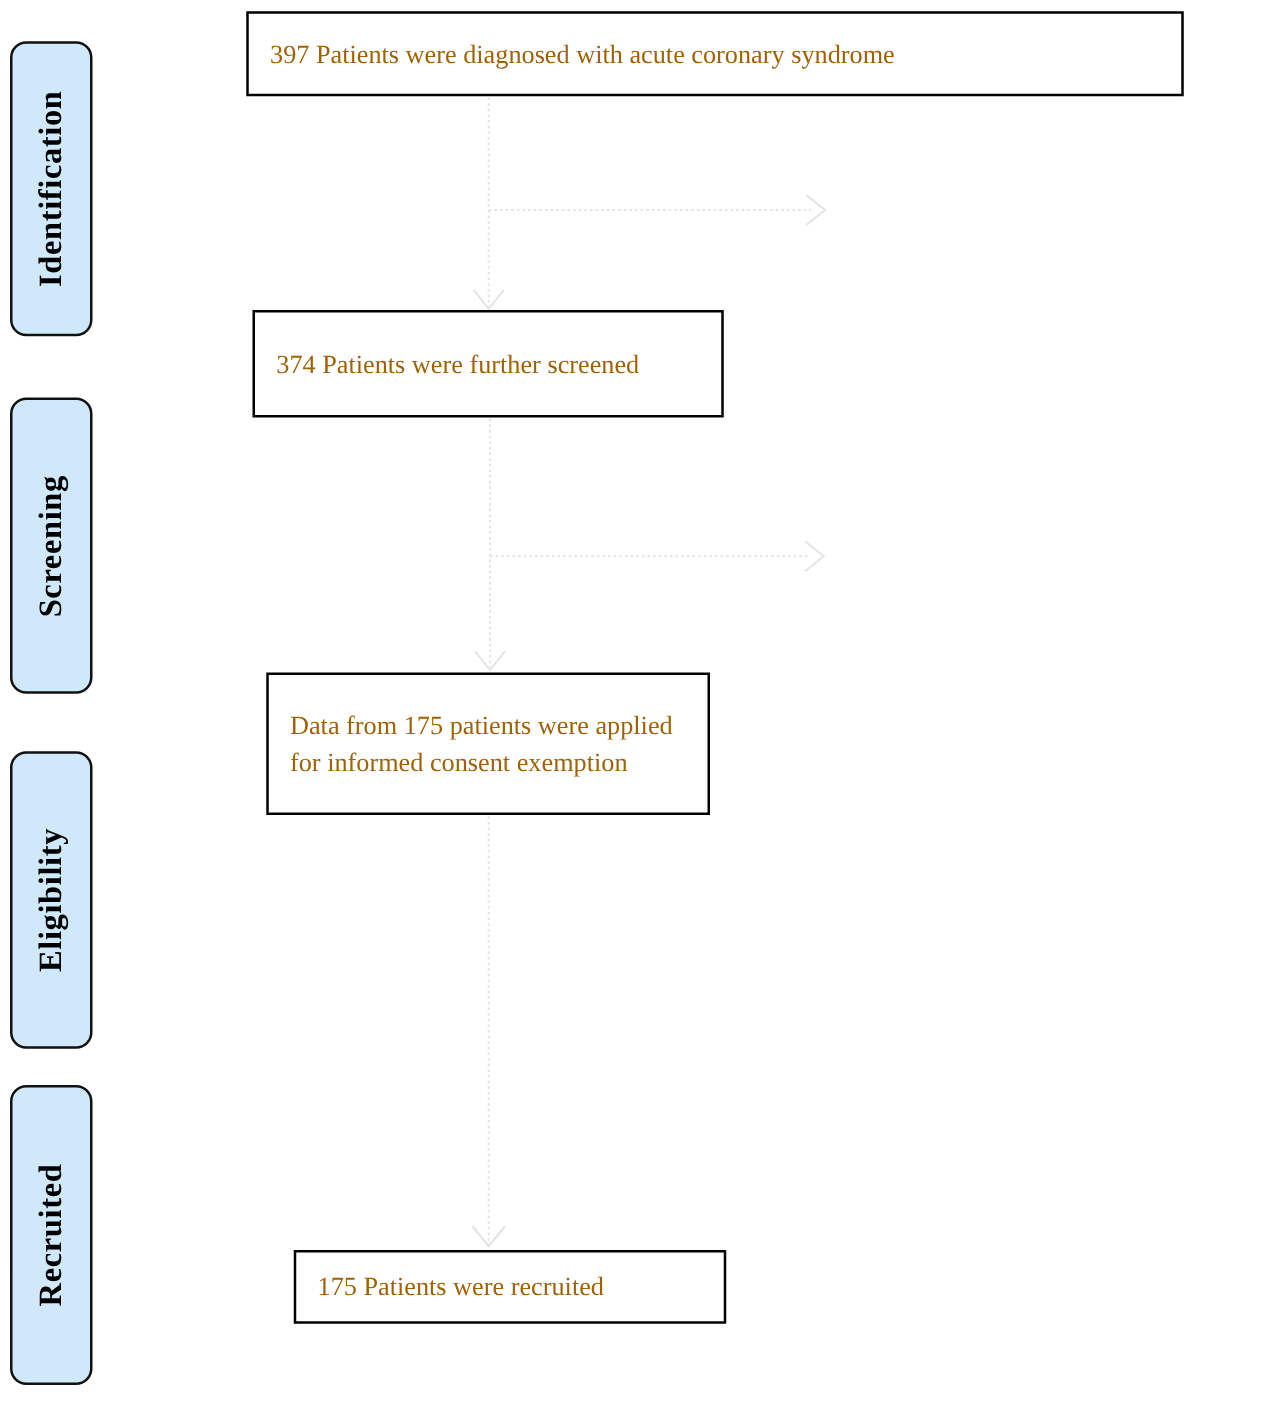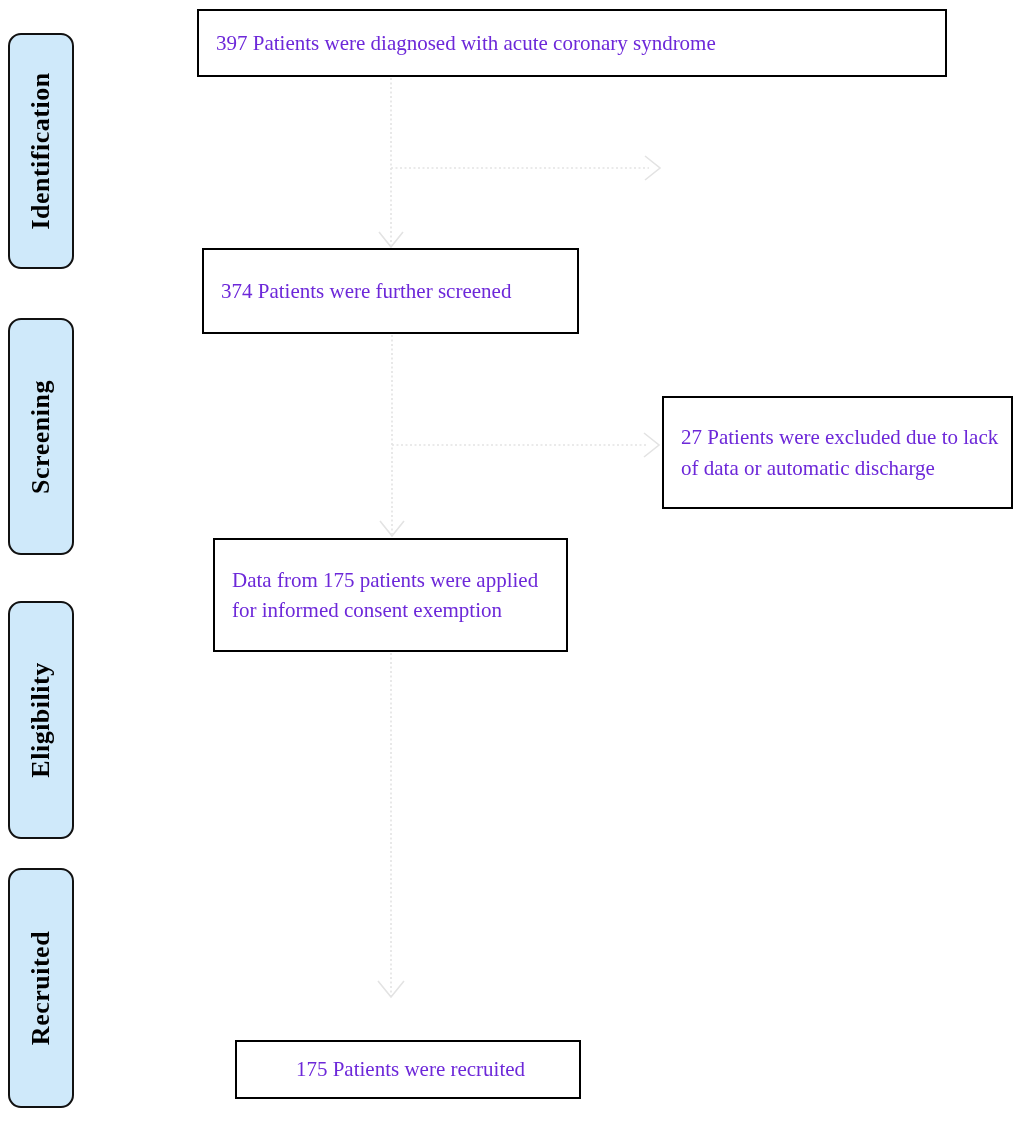--- a/index.html
+++ b/index.html
@@ -15,21 +15,21 @@
     position: absolute;
     left: 0; top: 0;
     width: 1020px; height: 1121px;
     pointer-events: none;
   }
   .flow-box {
     position: absolute;
     box-sizing: border-box;
     border: 2px solid #000000;
     background: #ffffff;
-    color: #6d28d9;
+    color: #a16207;
     font-size: 21px;
     line-height: 1.43;
     display: flex;
     align-items: center;
     padding-left: 17px;
     padding-right: 12px;
   }
   .stage-box {
     position: absolute;
     left: 8px;
@@ -49,21 +49,21 @@
     font-size: 26px;
     color: #000000;
     letter-spacing: 0.5px;
   }
   
   .box-diagnosed   { left: 197px; top: 9px;    width: 750px; height: 68px; }
   .box-excl-angina { left: 663px; top: 110px;  width: 350px; height: 118px; }
   .box-screened    { left: 202px; top: 248px;  width: 377px; height: 86px; }
   .box-excl-data   { left: 662px; top: 396px;  width: 351px; height: 113px; }
   .box-consent     { left: 213px; top: 538px;  width: 355px; height: 114px; }
-  .box-recruited   { left: 235px; top: 1040px; width: 346px; height: 59px; justify-content: center; }
+  .box-recruited   { left: 235px; top: 1000px; width: 346px; height: 59px; }
   
   .stage-identification { top: 33px;  height: 236px; }
   .stage-screening      { top: 318px; height: 237px; }
   .stage-eligibility    { top: 601px; height: 238px; }
   .stage-recruited      { top: 868px; height: 240px; }
 </style>
 </head>
 <body>
 
 <div class="canvas">
@@ -103,23 +103,20 @@
 
   <div class="flow-box box-diagnosed">
     <span>397 Patients were diagnosed with acute coronary syndrome</span>
   </div>
 
 
   <div class="flow-box box-screened">
     <span>374 Patients were further screened</span>
   </div>
 
-  <div class="flow-box box-excl-data">
-    <span>27 Patients were excluded due to lack of data or automatic discharge</span>
-  </div>
 
   <div class="flow-box box-consent">
     <span>Data from 175 patients were applied for informed consent exemption</span>
   </div>
 
   <div class="flow-box box-recruited">
     <span>175 Patients were recruited</span>
   </div>
 
 </div>

